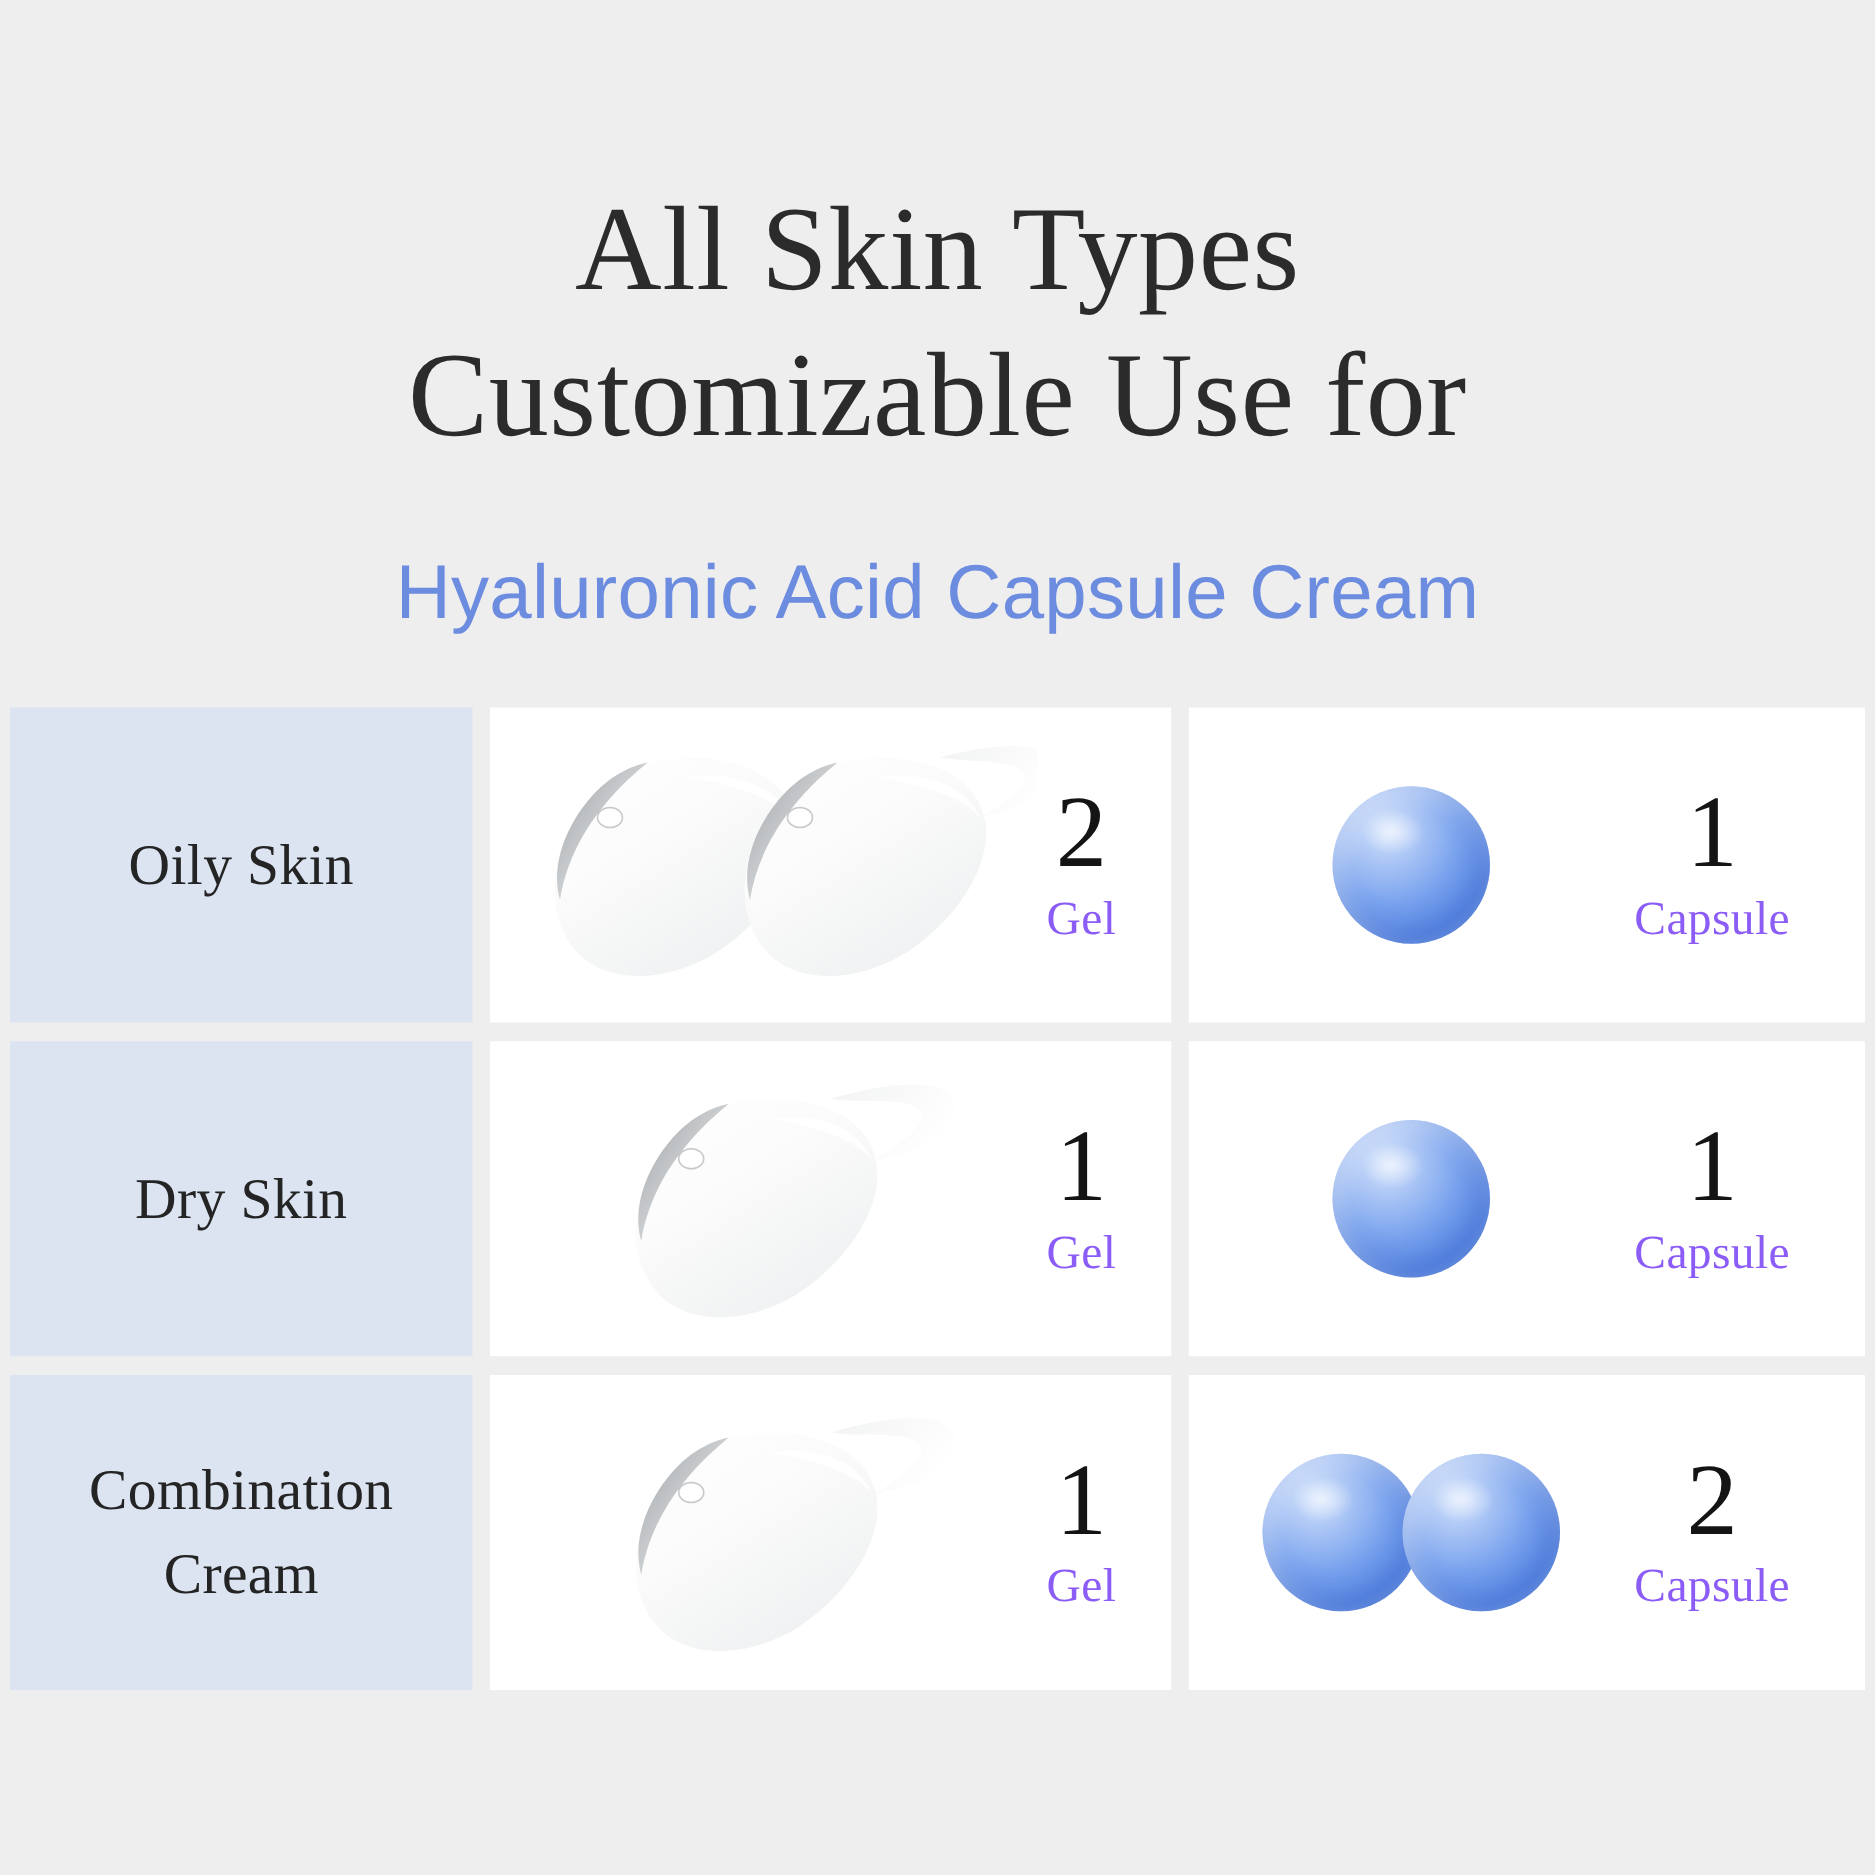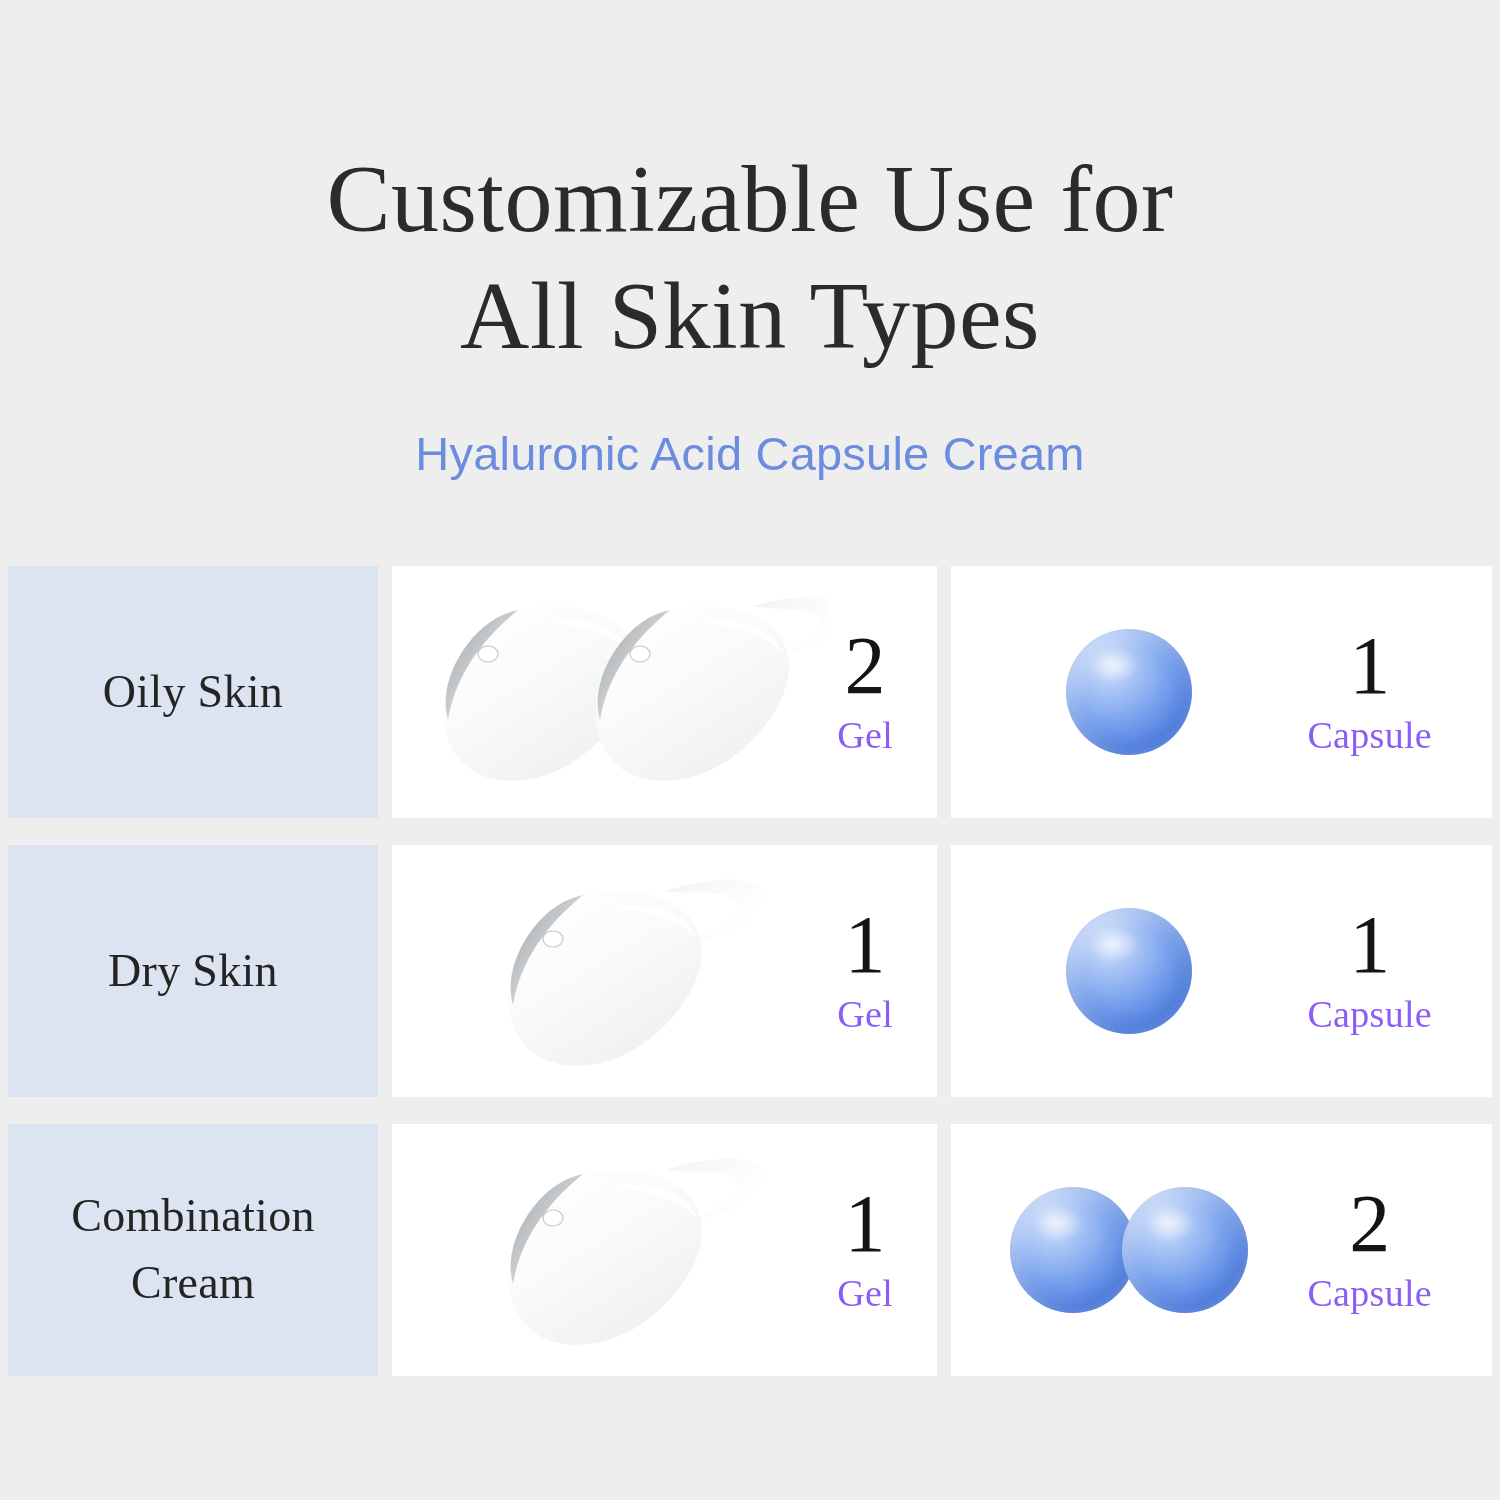--- a/index.html
+++ b/index.html
@@ -27,37 +27,37 @@
     color: #2b2b2b;
     font-weight: 400;
     letter-spacing: 0.5px;
     margin: 0;
   }
   .title .line {
     display: block;
   }
   .subtitle {
     font-family: "Liberation Sans", sans-serif;
-    font-size: 47px;
+    font-size: 61px;
     color: #6c8ce0;
     font-weight: 400;
     letter-spacing: 0.2px;
-    margin: 0;
+    margin: 12px;
     padding-top: 52px;
   }
 
   
   .grid {
     position: absolute;
     left: 8px;
     top: 566px;
     width: 1484px;
     display: flex;
     flex-direction: column;
-    row-gap: 27px;
+    row-gap: 15px;
   }
   .row {
     display: flex;
     column-gap: 14px;
     align-items: stretch;
     height: 252px;
   }
 
   .cell-label {
     width: 370px;
@@ -172,22 +172,22 @@
   }
   .capsule.second {
     margin-left: -14px;
   }
 </style>
 </head>
 <body>
 
 <div class="header">
   <h1 class="title">
+    <span class="line">All Skin Types</span>
     <span class="line">Customizable Use for</span>
-    <span class="line">All Skin Types</span>
   </h1>
   <p class="subtitle">Hyaluronic Acid Capsule Cream</p>
 </div>
 
 <div class="grid">
 
   <div class="row">
     <div class="cell-label">
       <span class="label-text">Oily Skin</span>
     </div>

